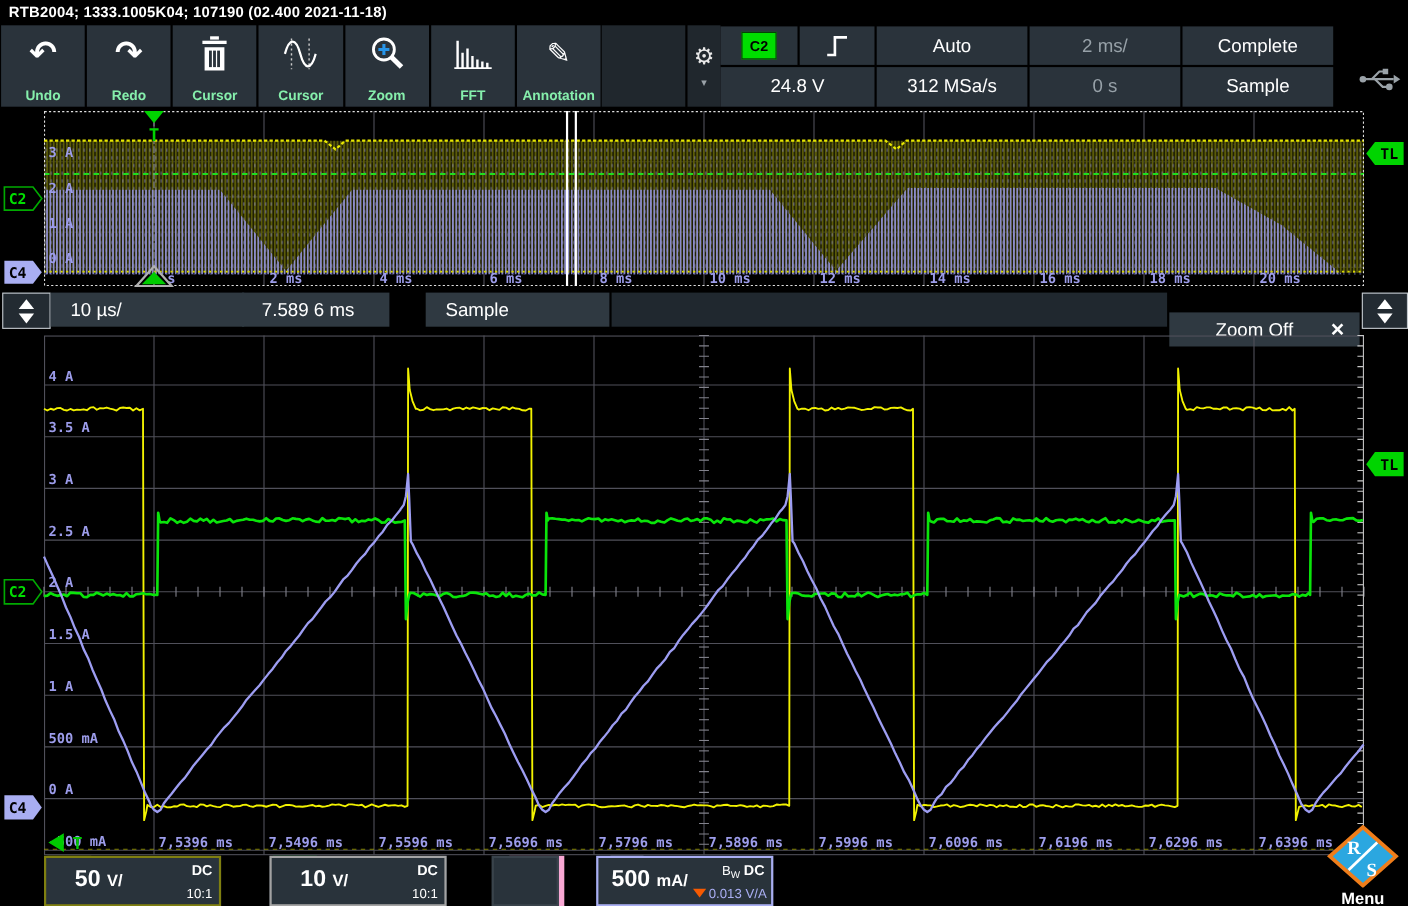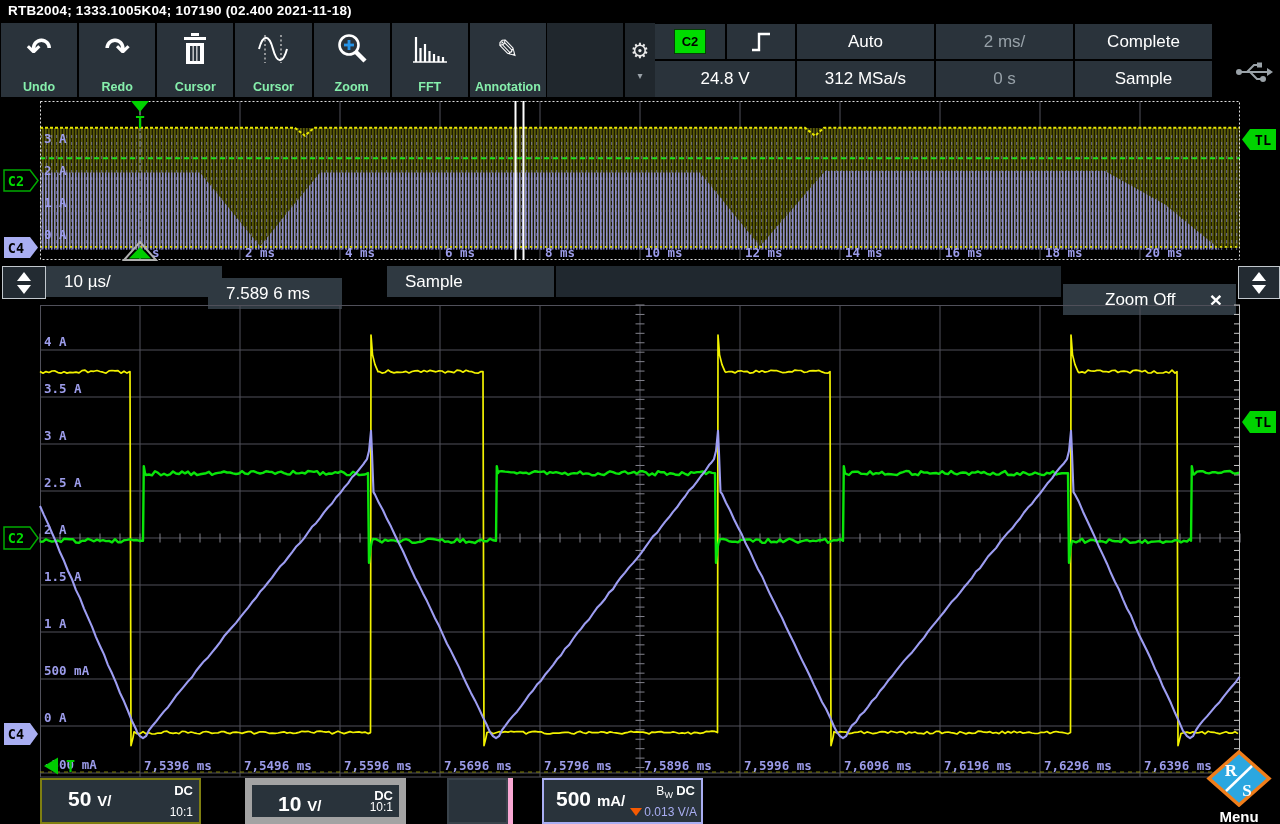--- a/index.html
+++ b/index.html
@@ -247,21 +247,21 @@
       <text x="1263" y="144.5" fill="#000" font-size="13.5" font-weight="bold" text-anchor="middle">TL</text>
     </svg>
 
   <div class="abs spinw" style="left:2px;top:266px;width:42px;height:31px;">
     <span class="tri-up"></span>
     <span class="tri-dn"></span>
   </div>
   <div class="abs zcell" style="left:46px;top:266px;width:176px;height:31px;">
     <span>10 µs/</span>
   </div>
-  <div class="abs zcell" style="left:208px;top:266px;width:134px;height:31px;margin-top:12px;">
+  <div class="abs zcell" style="left:220px;top:266px;width:134px;height:31px;">
     <span>7.589 6 ms</span>
   </div>
   <div class="abs zcell" style="left:387px;top:266px;width:167px;height:31px;">
     <span>Sample</span>
   </div>
   <div class="abs" style="left:556px;top:266px;width:505px;height:31px;background:#20282f;"></div>
   <div class="abs zcell" id="zoomoff-cell" style="left:1063px;top:266px;width:173px;height:31px;margin-top:18px;">
     <span style="padding-left:42px;">Zoom Off</span>
     <span id="zoomoff-close">×</span>
   </div>
@@ -494,21 +494,21 @@
       <text x="1263" y="427" fill="#000" font-size="13.5" font-weight="bold" text-anchor="middle">TL</text>
     </svg>
 
   <div class="abs chbadge" style="left:0;top:778px;width:40px;height:46px;background:#7f7f10;font-size:18px;">C1</div>
   <div class="chbox" style="left:40px;top:778px;width:161px;height:46px;border:2px solid #7f7f10;">
     <span class="chscale"><span>50</span> <span class="unit">V/</span></span>
     <span class="chdc">DC</span>
     <span class="chprobe">10:1</span>
   </div>
   <div class="abs chbadge" style="left:205px;top:778px;width:40px;height:46px;background:#00a128;font-size:18px;">C2</div>
-  <div class="chbox" style="left:245px;top:778px;width:161px;height:46px;border:7px solid #a3a3a3;">
+  <div class="chbox" style="left:245px;top:778px;width:161px;height:46px;border:2px solid #a3a3a3;">
     <span class="chscale"><span>10</span> <span class="unit">V/</span></span>
     <span class="chdc">DC</span>
     <span class="chprobe">10:1</span>
   </div>
   <div class="abs chbadge" style="left:420px;top:778px;width:50px;height:46px;background:#f9a8d4;font-size:15px;">C3</div>
   <div class="chbox" style="left:447px;top:778px;width:61px;height:46px;border:2px solid #39434b;"></div>
   <div class="abs chbadge" style="left:512px;top:778px;width:30px;height:46px;background:#a9aef2;font-size:15px;">C4</div>
   <div class="chbox" style="left:542px;top:778px;width:161px;height:46px;border:2px solid #a9aef2;">
     <span class="chscale" style="left:12px;"><span>500</span> <span class="unit">mA/</span></span>
     <span class="c4bw"><span>B</span><sub>W</sub> <b>DC</b></span>

